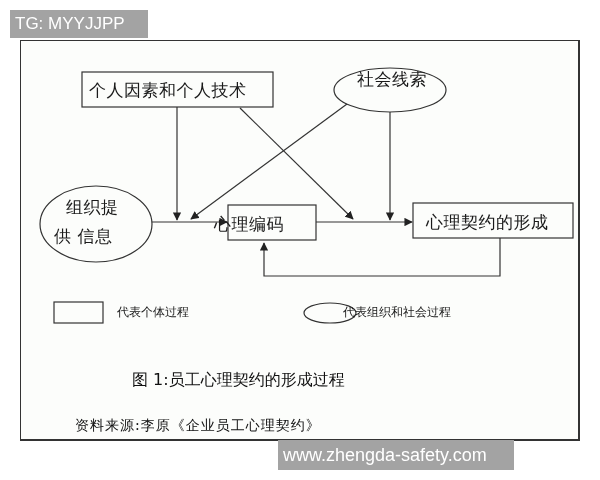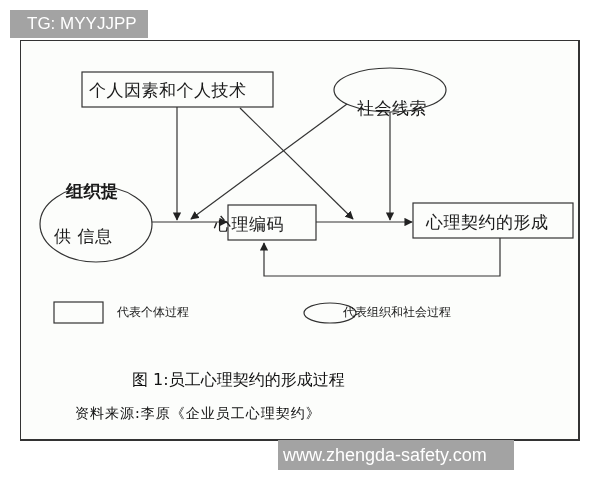--- a/index.html
+++ b/index.html
@@ -6,26 +6,26 @@
     body { width: 600px; height: 480px; position: relative; overflow: hidden;
            font-family: "DejaVu Sans", sans-serif; }
     .frame { position: absolute; left: 20px; top: 40px; width: 557px; height: 398px;
              border: 1.5px solid #333; border-right-width: 2px; border-bottom-width: 2px;
              background: #fcfdfb; }
     svg.diagram { position: absolute; left: 0; top: 0; }
     .label { position: absolute; color: #1a1a1a; font-size: 12px; white-space: nowrap; }
     .box-label { font-size: 17px; letter-spacing: 0.5px; }
     .watermark-tl { position: absolute; left: 10px; top: 10px; width: 138px; height: 28px;
                     background: #a3a3a3; color: #ffffff; font-family: "Liberation Sans", sans-serif;
-                    font-size: 17px; line-height: 28px; padding-left: 17px; box-sizing: border-box; }
+                    font-size: 17px; line-height: 28px; padding-left: 5px; box-sizing: border-box; }
     .watermark-br { position: absolute; left: 278px; top: 440px; width: 236px; height: 30px;
                     background: #a3a3a3; color: #ffffff; font-family: "Liberation Sans", sans-serif;
                     font-size: 18px; line-height: 30px; padding-left: 5px; box-sizing: border-box; }
     .caption { font-size: 16px; color: #111; }
-    .source { font-size: 14px; color: #111; font-family: "DejaVu Serif", serif; letter-spacing: 1px; }
+    .source { font-size: 14px; color: #111; font-family: "DejaVu Serif", serif; letter-spacing: 1px; margin-top: 12px; }
   </style>
 </head>
 <body>
 
 <div class="watermark-tl">TG: MYYJJPP</div>
 
 <div class="frame"></div>
 
 <svg class="diagram" width="600" height="480">
   <defs>
@@ -58,22 +58,22 @@
     <line x1="390" y1="112" x2="390" y2="220" marker-end="url(#arr)"></line>
 
     <polyline points="500,238 500,276 264,276 264,243" marker-end="url(#arr)"></polyline>
 
     <rect x="54" y="302" width="49" height="21"></rect>
     <ellipse cx="330" cy="313" rx="26" ry="10"></ellipse>
   </g>
 </svg>
 
 <div class="label box-label" style="left:89px; top:79px;">个人因素和个人技术</div>
-<div class="label box-label" style="left:357px; top:97px;">社会线索</div>
-<div class="label box-label" style="left:66px; top:180px;font-weight:bold;">组织提</div>
+<div class="label box-label" style="left:357px; top:68px;">社会线索</div>
+<div class="label box-label" style="left:66px; top:196px;">组织提</div>
 <div class="label box-label" style="left:54px; top:225px;">供 信息</div>
 <div class="label box-label" style="left:214px; top:213px;">心理编码</div>
 <div class="label box-label" style="left:426px; top:211px;">心理契约的形成</div>
 
 <div class="label" style="left:117px; top:304px;">代表个体过程</div>
 <div class="label" style="left:342px; top:304px; left:343px;">代表组织和社会过程</div>
 
 <div class="label caption" style="left:132px; top:370px;">图 1:员工心理契约的形成过程</div>
 <div class="label source" style="left:75px; top:405px;">资料来源:李原《企业员工心理契约》</div>
 

